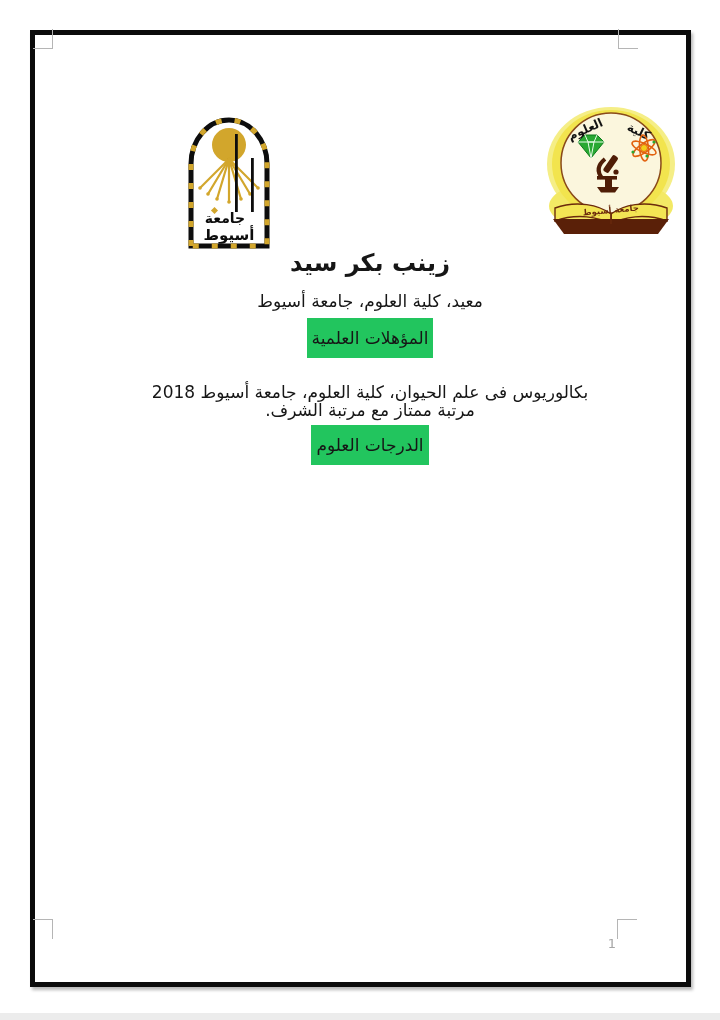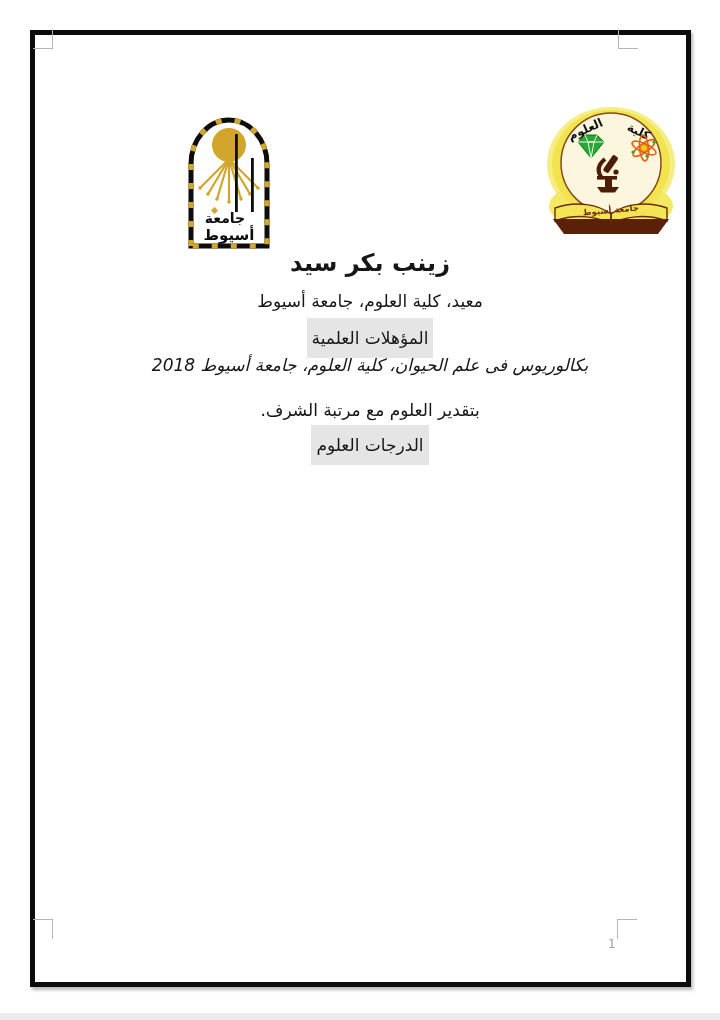--- a/index.html
+++ b/index.html
@@ -23,25 +23,25 @@
   .logo-left{position:absolute;left:185px;top:112px;width:88px;height:140px;}
   .logo-right{position:absolute;left:547px;top:106px;width:136px;height:132px;}
   
   .tline{
     position:absolute;left:40px;width:660px;text-align:center;direction:rtl;
     color:#161616;font-size:17px;line-height:1.35;
   }
   .l-name{top:247px;font-size:24px;font-weight:bold;}
   .l-sub{top:290px;}
   .l-h1{top:327px;}
-  .l-bac{top:354px;font-style:italic;}
+  .l-bac{top:381px;}
   .l-hon{top:399px;}
   .l-h2{top:434px;}
   .l-pos{top:466px;}
-  .hl{background:#e5e5e5;padding:10px 5px;}
+  .hl{background:#22c55e;padding:10px 5px;}
   
   .pagenum{
     position:absolute;left:600px;top:936px;width:24px;text-align:center;
     font-size:13px;color:#a6a6a6;
   }
   
   .bottom-bar{position:absolute;left:0;top:1013px;width:720px;height:7px;background:#ececec;}
   svg text{font-family:"DejaVu Sans",sans-serif;}
 </style>
 </head>
@@ -122,21 +122,21 @@
     </g>
   </svg>
 
   <div class="tline l-name">زينب بكر سيد</div>
   <div class="tline l-sub">معيد، كلية العلوم، جامعة أسيوط</div>
 
   <div class="tline l-h1">
     <span class="hl">المؤهلات العلمية</span>
   </div>
   <div class="tline l-bac">بكالوريوس فى علم الحيوان، كلية العلوم، جامعة أسيوط 2018</div>
-  <div class="tline l-hon">بتقدير العلوم مع مرتبة الشرف.</div>
+  <div class="tline l-hon">مرتبة ممتاز مع مرتبة الشرف.</div>
 
   <div class="tline l-h2">
     <span class="hl">الدرجات العلوم</span>
   </div>
 
   <div class="pagenum">1</div>
 
   <div class="bottom-bar"></div>
 </div>
 

